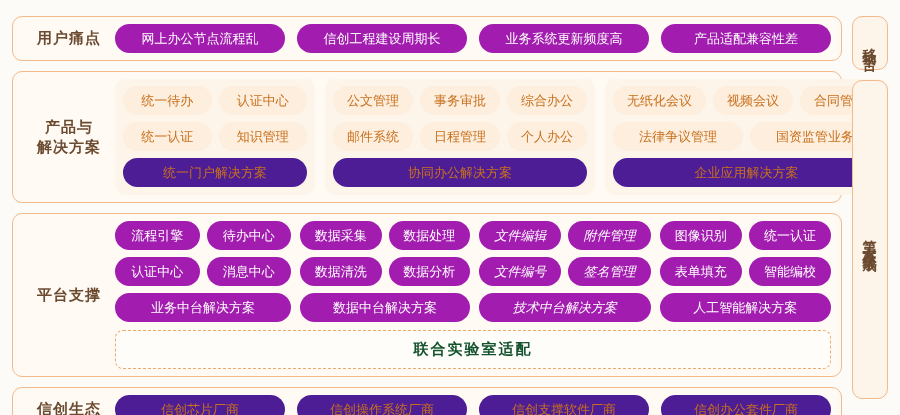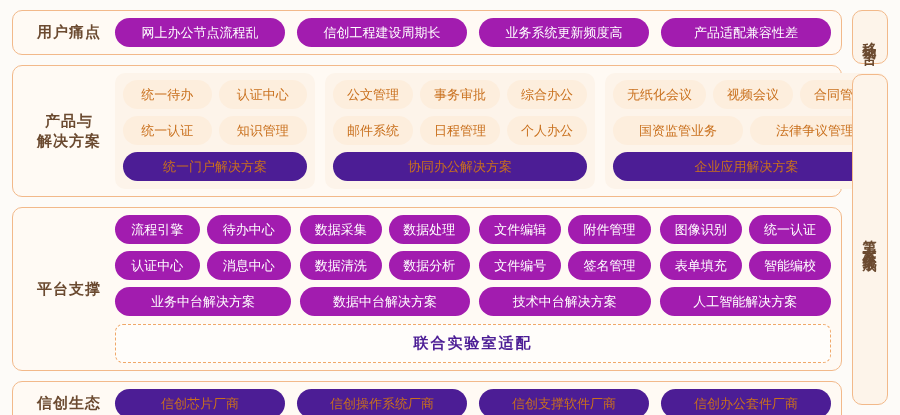--- a/index.html
+++ b/index.html
@@ -11,21 +11,21 @@
     height: 415px;
     background: #fdfbf8;
     font-family: "Liberation Sans", "DejaVu Sans", sans-serif;
     overflow: hidden;
   }
   #canvas {
     position: relative;
     width: 900px;
     height: 415px;
     box-sizing: border-box;
-    padding: 10px 12px;
+    padding: 16px 12px;
     display: flex;
     gap: 10px;
   }
   .left-col {
     display: flex;
     flex-direction: column;
     gap: 10px;
     flex: 1 1 auto;
     min-width: 0;
   }
@@ -132,31 +132,31 @@
     gap: 8px;
     width: 100%;
   }
   .plat-groups {
     display: flex;
     gap: 9px;
   }
   .grp-plat { background: transparent; padding: 0; }
   .grp-plat-1 { flex: 0 0 176px; }
   .grp-plat-2 { flex: 0 0 170px; }
-  .grp-plat-3 { flex: 1 1 auto; }
+  .grp-plat-3 { flex: 1 1 auto; font-style: italic; }
   .grp-plat-4 { flex: 1 1 auto; }
   .lab-box {
     border: 1px dashed #f0a868;
     border-radius: 8px;
     background: #fffdfa;
     text-align: center;
     padding: 9px 0;
     font-size: 15px;
     font-weight: bold;
-    color: #4c1d95;
+    color: #14532d;
     letter-spacing: 2px;
   }
 
   
   .eco-row {
     display: flex;
     gap: 12px;
   }
   .eco-row .pill {
     flex: 1 1 0;
@@ -239,22 +239,22 @@
             </div>
           </div>
 
           <div class="group grp-prod-3">
             <div class="group-grid">
               <div class="pill pill-light">无纸化会议</div>
               <div class="pill pill-light">视频会议</div>
               <div class="pill pill-light">合同管理</div>
             </div>
             <div class="group-grid">
+              <div class="pill pill-light">法律争议管理</div>
               <div class="pill pill-light">国资监管业务</div>
-              <div class="pill pill-light">法律争议管理</div>
             </div>
             <div class="group-footer">
               <div class="pill pill-pale">企业应用解决方案</div>
             </div>
           </div>
 
         </div>
       </div>
     </div>
 

